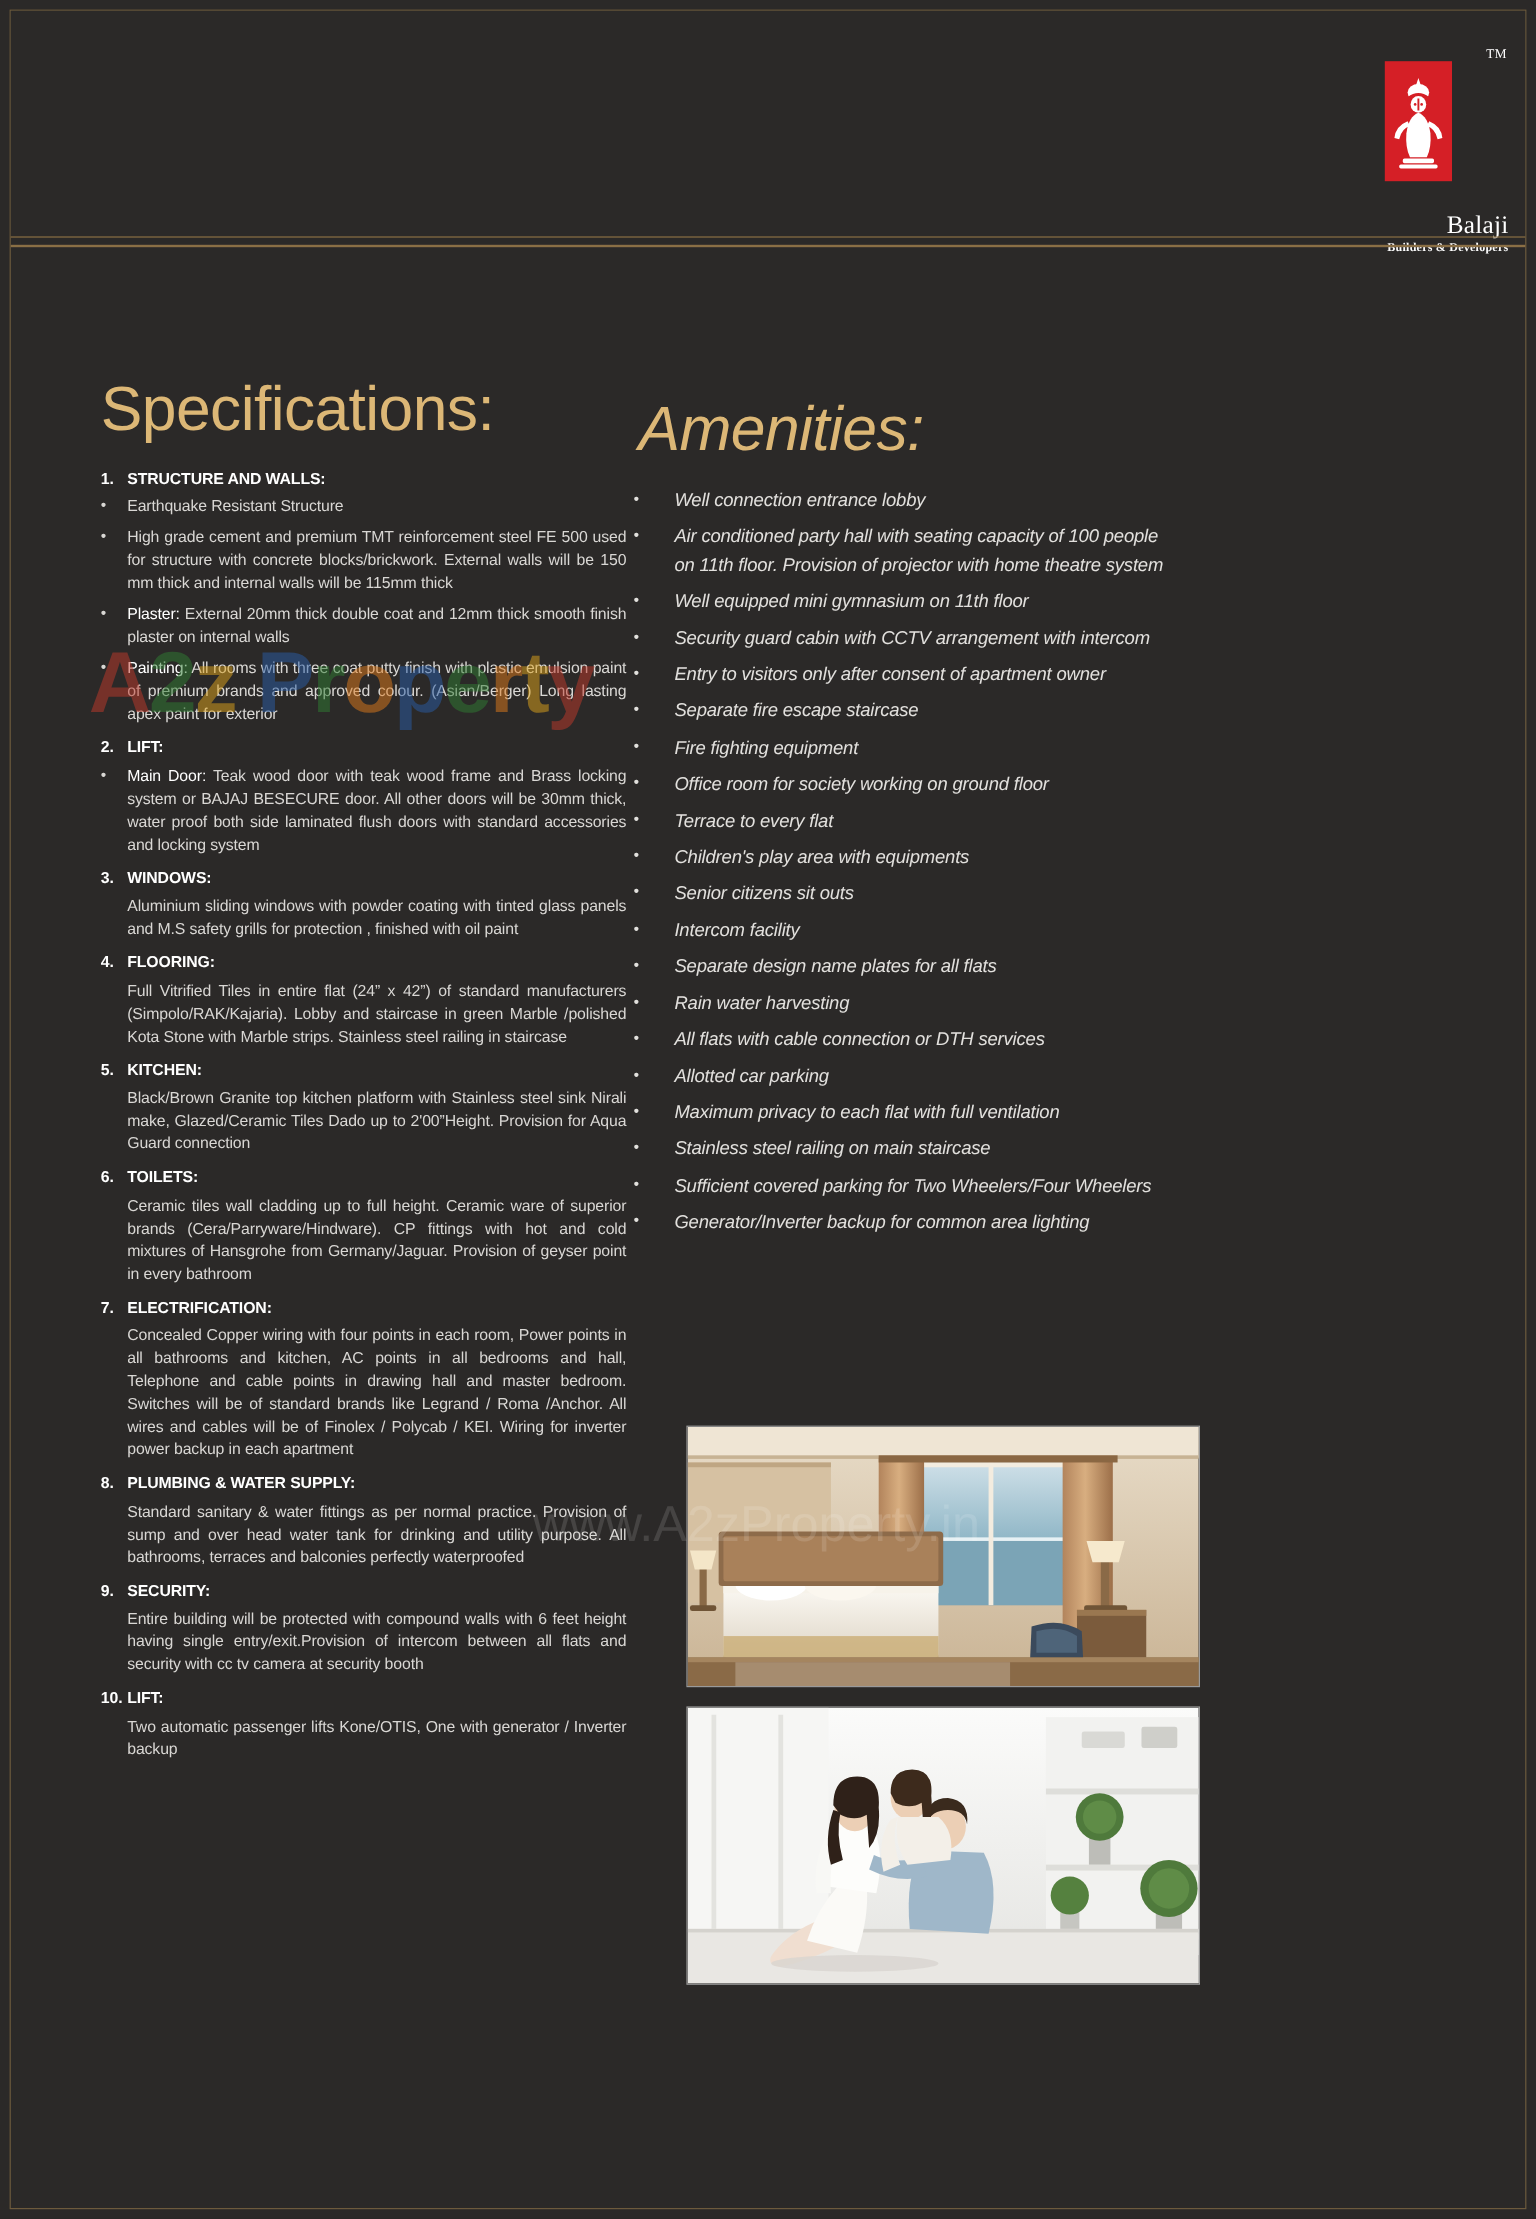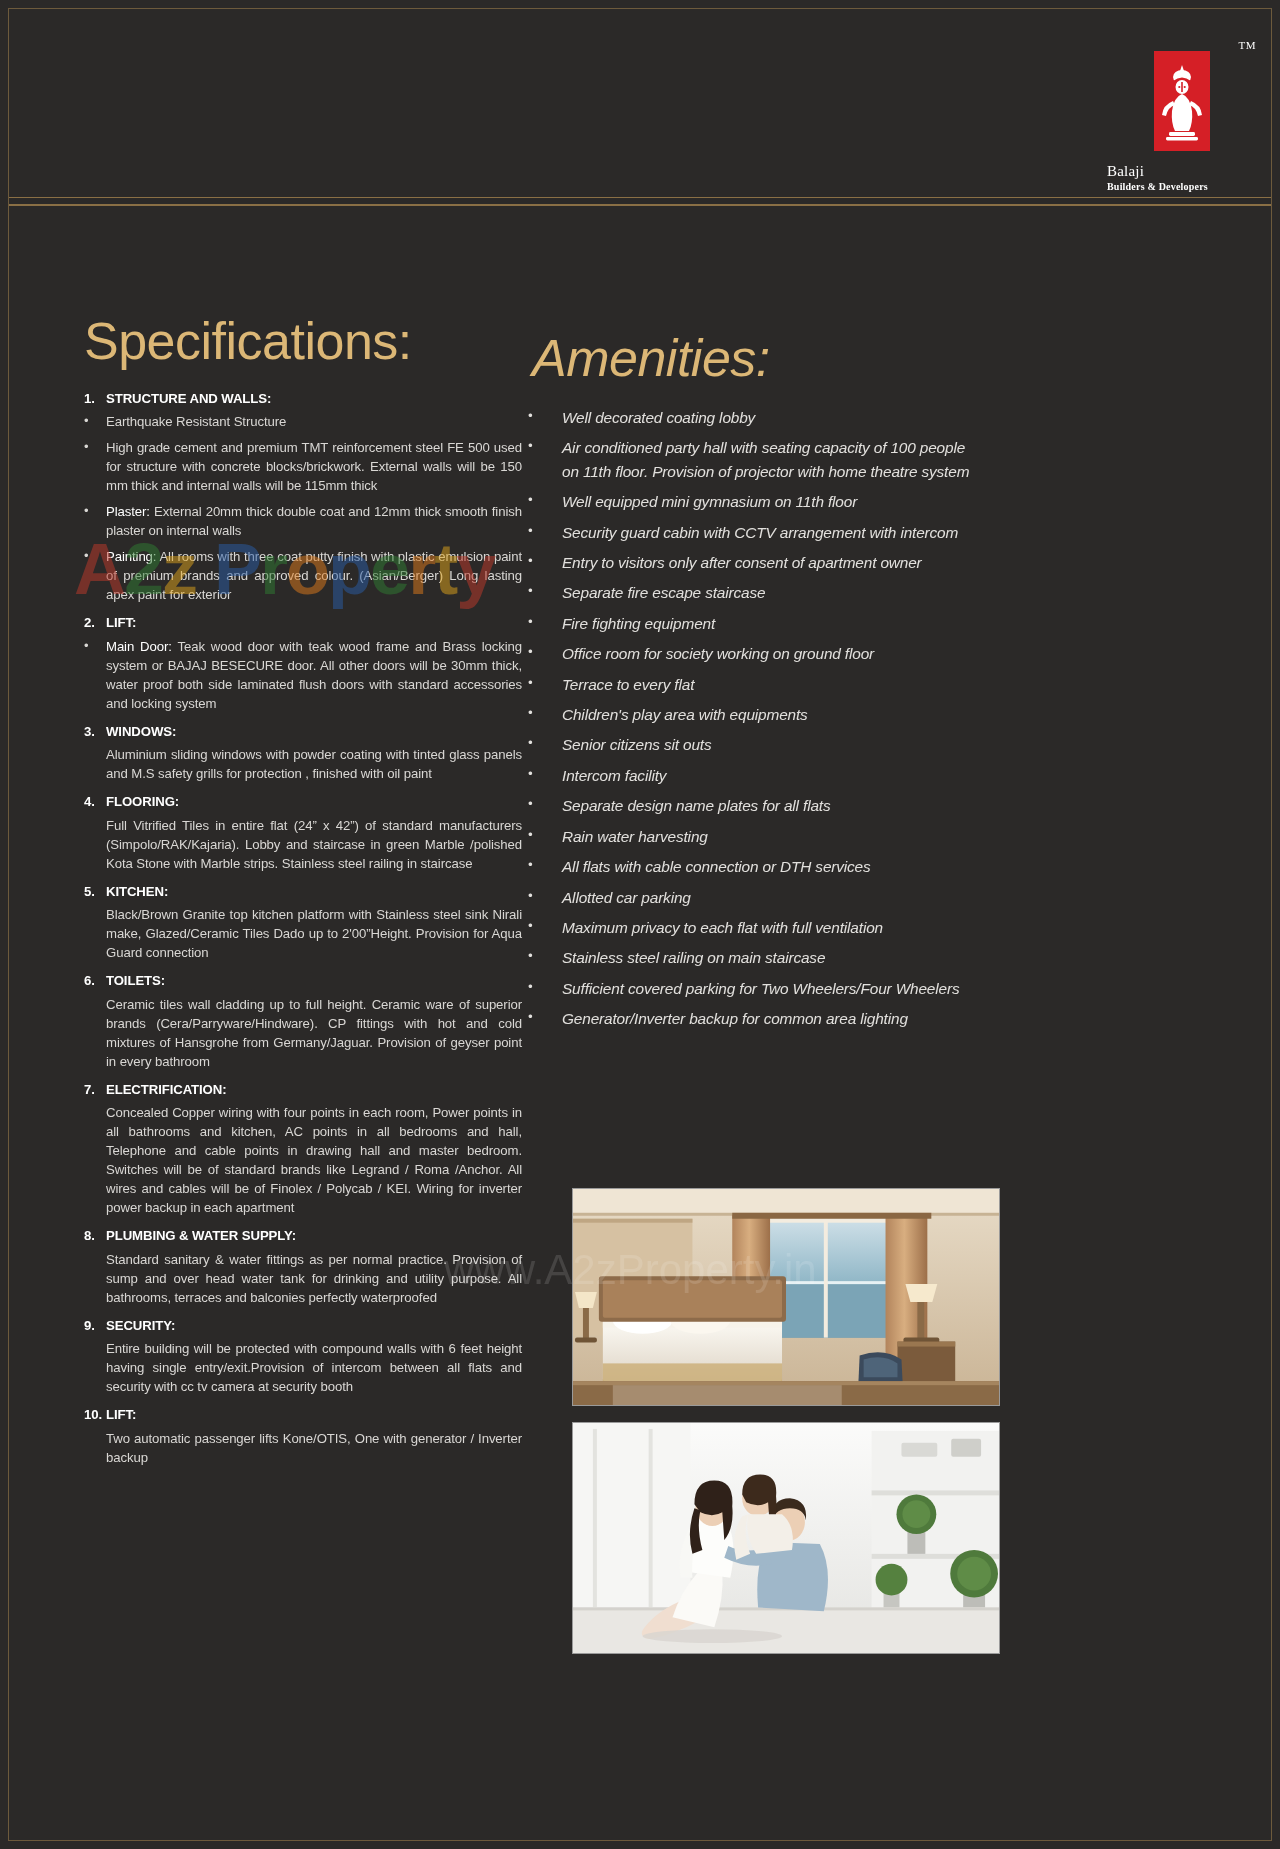--- a/index.html
+++ b/index.html
@@ -57,21 +57,21 @@
     height: 2px;
     background: #8a6f45;
   }
 
   
   .logo-block {
     position: absolute;
     right: 14px;
     top: 28px;
     width: 150px;
-    text-align: left;
+    text-align: right;
   }
   .tm-mark {
     position: absolute;
     right: 1px;
     top: 2px;
     font-size: 11px;
     color: #ffffff;
     letter-spacing: .5px;
     font-family: "Liberation Serif", serif;
   }
@@ -82,23 +82,23 @@
     margin: 14px auto 0 auto;
     position: relative;
   }
   .logo-mark .deity {
     position: absolute;
     left: 0; right: 0;
     top: 10px;
     bottom: 8px;
   }
   .logo-name {
-    margin-top: 12px;
+    margin-top: 24px;
     font-family: "Liberation Serif", serif;
-    font-size: 15px;
+    font-size: 21px;
     color: #ffffff;
     letter-spacing: .2px;
   }
   .logo-sub {
     font-family: "Liberation Serif", serif;
     font-size: 10px;
     color: #ffffff;
     font-weight: bold;
     letter-spacing: .2px;
     margin-top: 1px;
@@ -410,21 +410,21 @@
             <p class="spec-body">Two automatic passenger lifts Kone/OTIS, One with generator / Inverter backup</p>
           </li>
         </ol>
     </div>
 
     <div class="col-right">
       <h1 class="section-title">Amenities:</h1>
       <ul class="amenity-list" id="amenity-list">
           <li class="amenity-item">
             <span class="amenity-dot">•</span>
-            <span class="amenity-text">Well decorated coating lobby</span>
+            <span class="amenity-text">Well connection entrance lobby</span>
           </li>
           <li class="amenity-item">
             <span class="amenity-dot">•</span>
             <span class="amenity-text">Air conditioned party hall with seating capacity of 100 people on 11th floor. Provision of projector with home theatre system</span>
           </li>
           <li class="amenity-item">
             <span class="amenity-dot">•</span>
             <span class="amenity-text">Well equipped mini gymnasium on 11th floor</span>
           </li>
           <li class="amenity-item">

